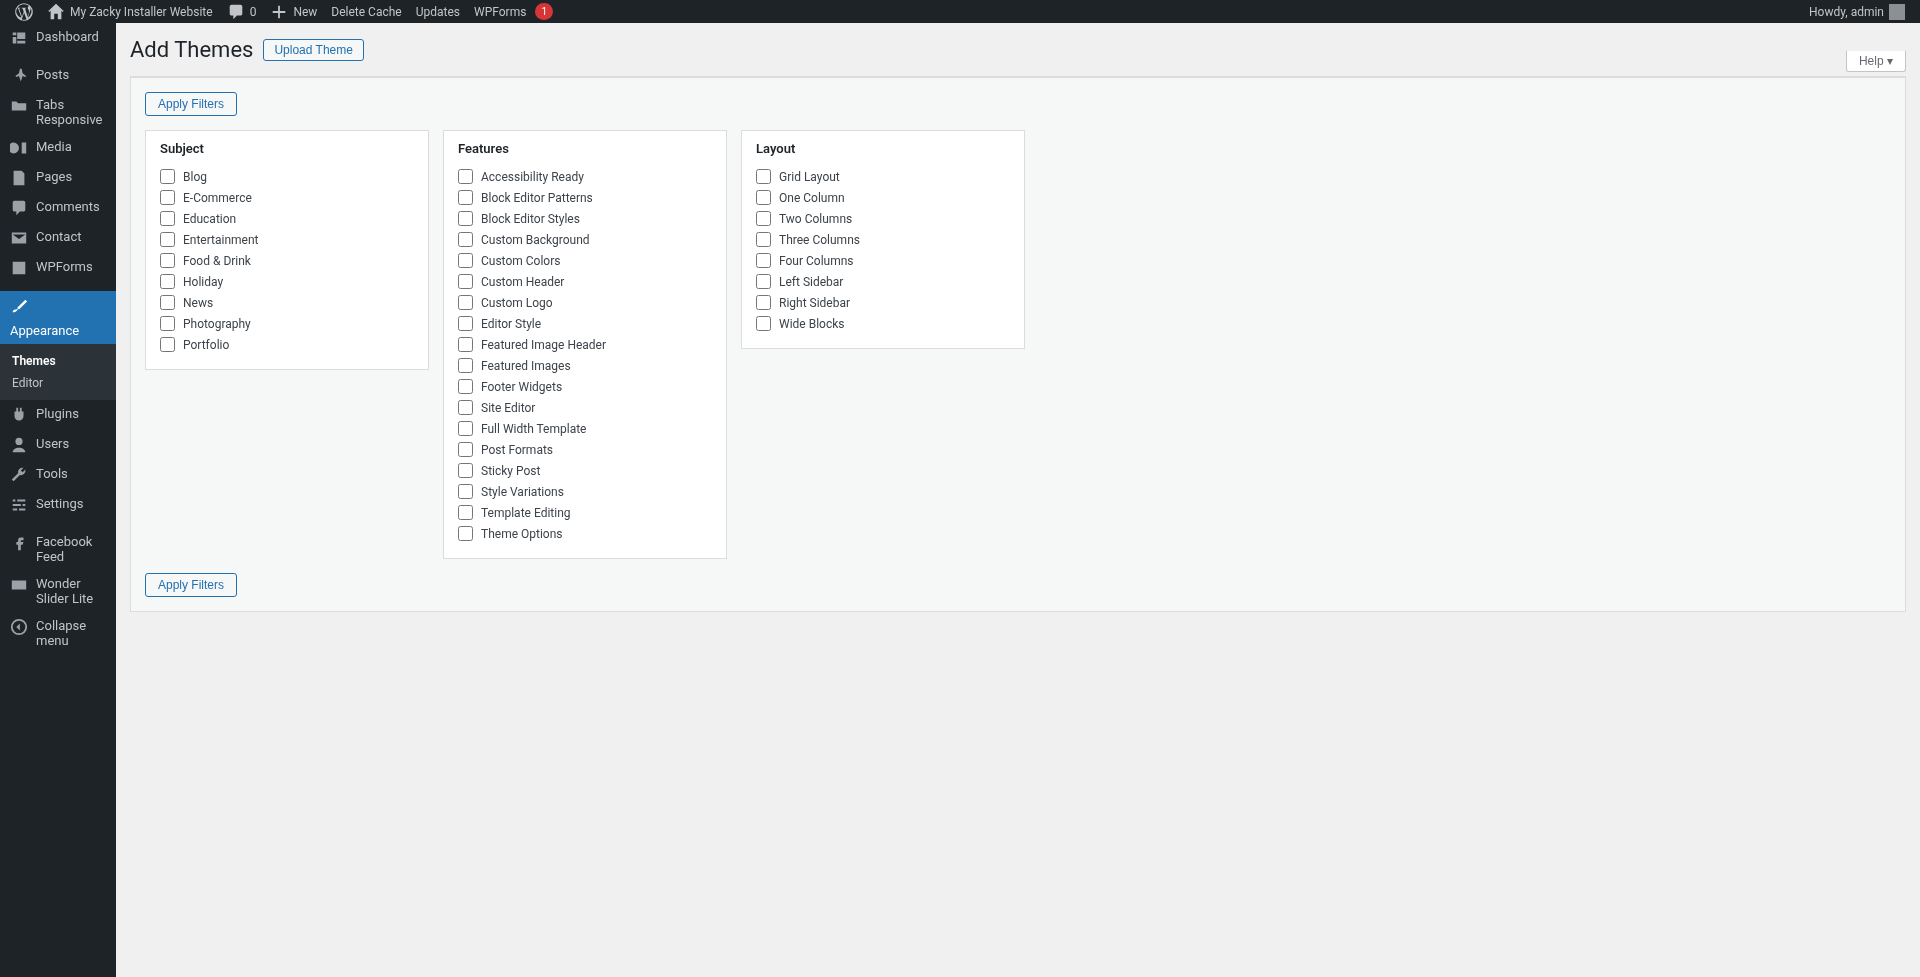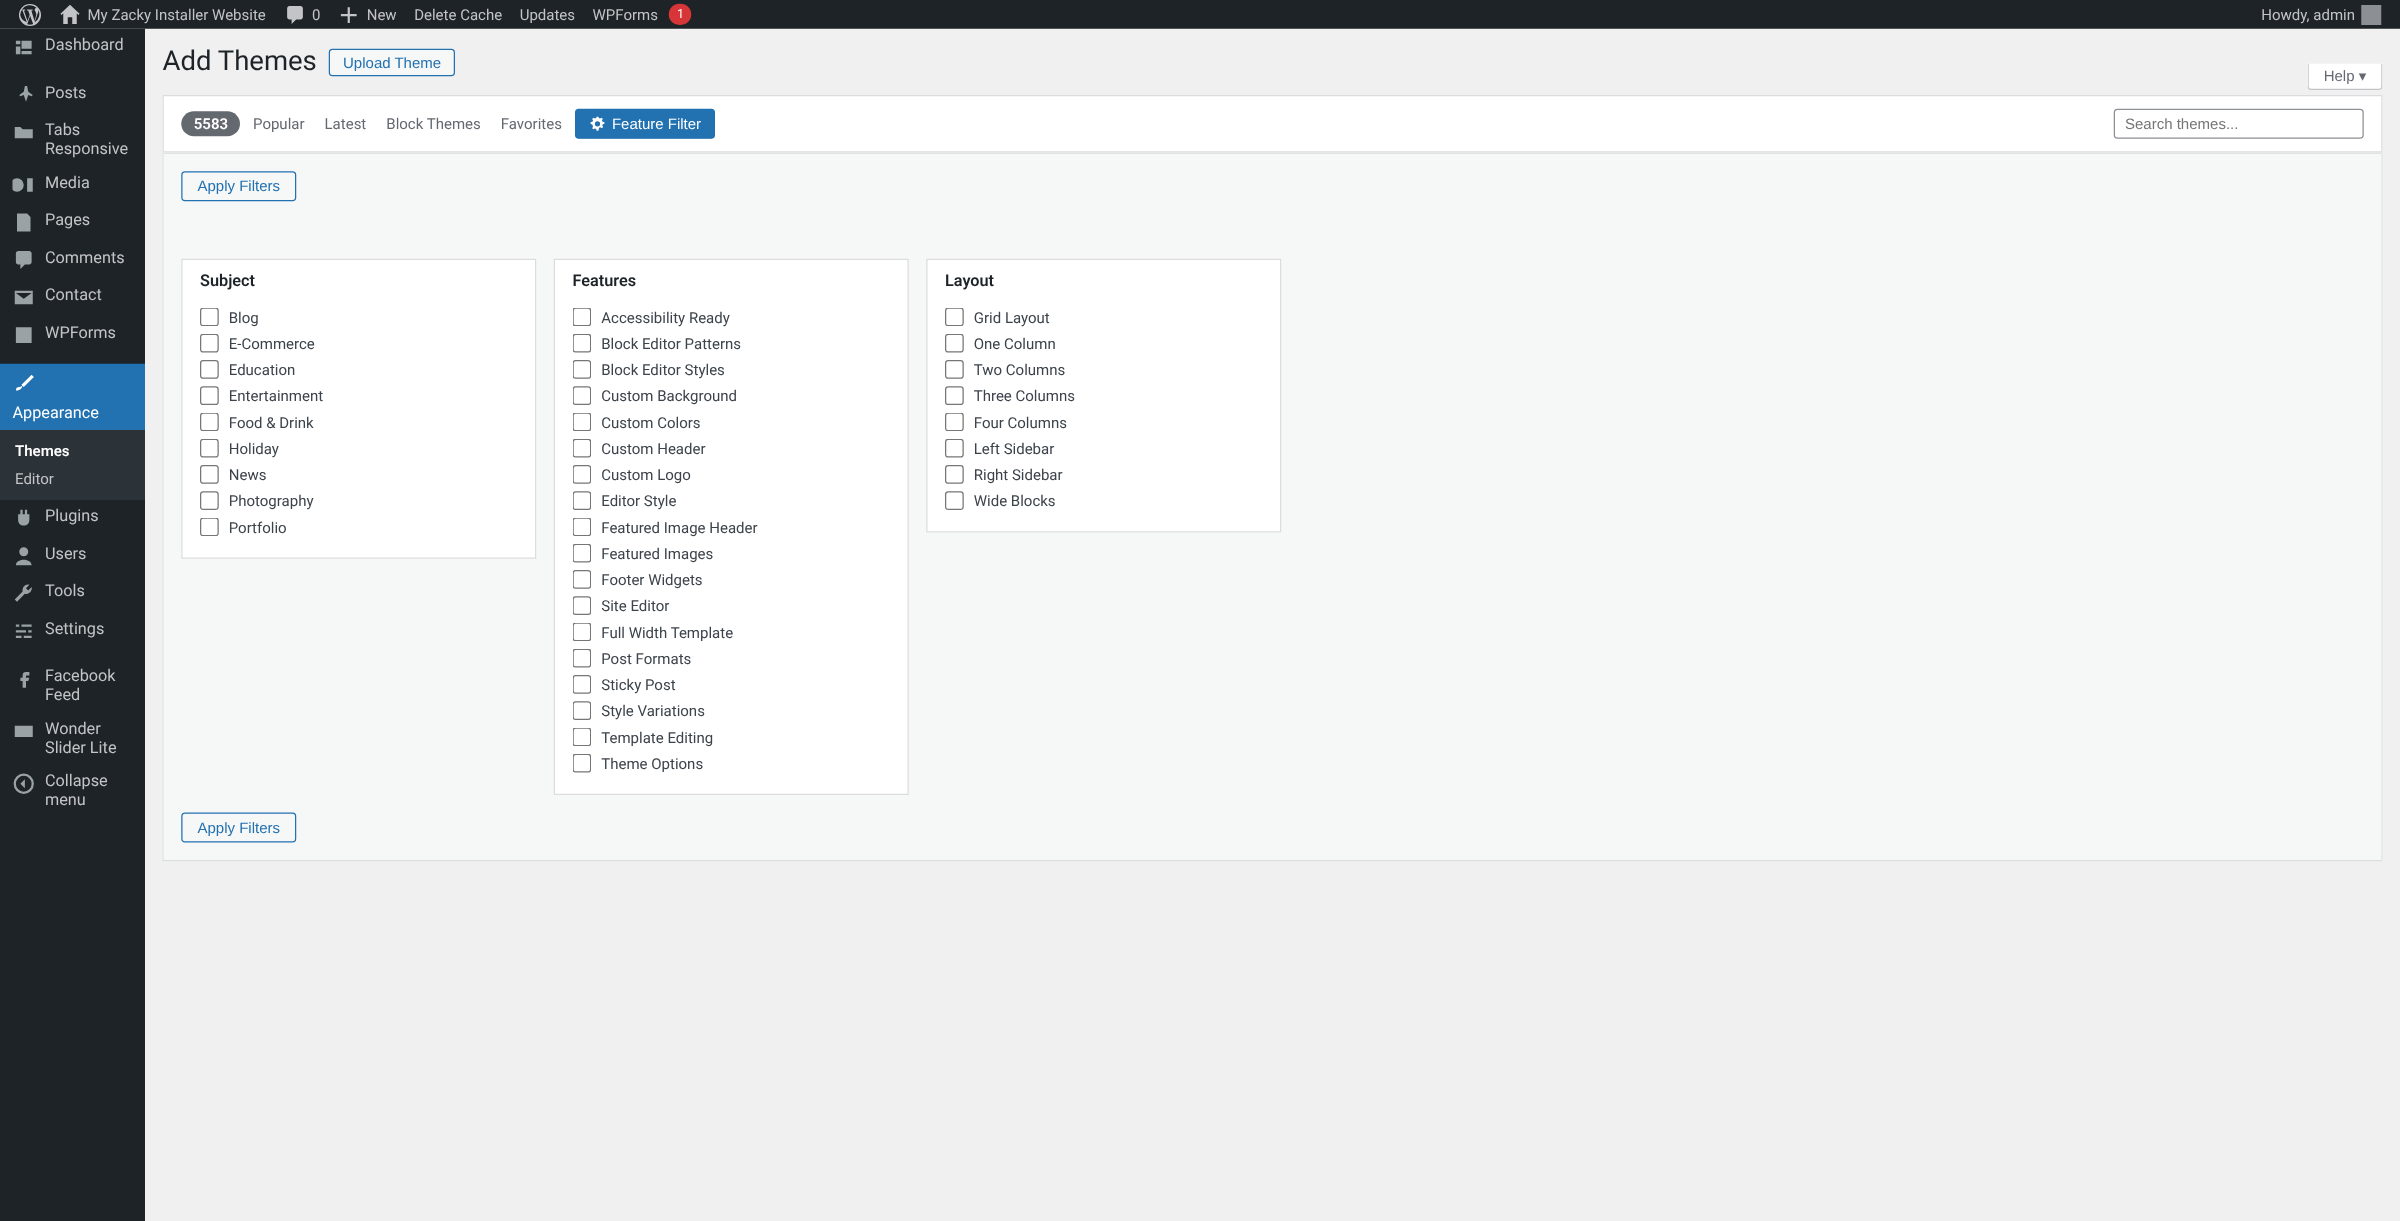--- a/index.html
+++ b/index.html
@@ -28,21 +28,21 @@
 .filter-bar { display: flex; align-items: center; gap: 10px; padding: 10px 14px; border-bottom: 1px solid #dcdcde; }
 .count-pill { background: #646970; color: #fff; padding: 3px 10px; border-radius: 30px; font-size: 12px; font-weight: 600; }
 .filter-links { display: flex; gap: 16px; }
 .filter-links a { color: #646970; font-size: 12px; text-decoration: none; cursor: pointer; }
 .feature-filter-btn { background: #2271b1; color: #fff; border: 1px solid #2271b1; padding: 4px 10px; font-size: 12px; border-radius: 3px; cursor: pointer; display: flex; align-items: center; gap: 5px; }
 .search-wrap { margin-left: auto; }
 .search-wrap input { width: 200px; padding: 4px 8px; font-size: 12px; border: 1px solid #8c8f94; border-radius: 3px; }
 .filters-area { background: #f6f7f7; border-top: 1px solid #dcdcde; padding: 14px; }
 .apply-btn { border: 1px solid #2271b1; color: #2271b1; background: #f6f7f7; padding: 4px 12px; font-size: 12px; border-radius: 3px; cursor: pointer; }
 .filter-groups { display: flex; gap: 14px; margin: 14px 0; align-items: flex-start; }
-.filter-group { background: #fff; border: 1px solid #dcdcde; padding: 10px 14px 14px; width: 284px; margin-top: 32px; }
+.filter-group { background: #fff; border: 1px solid #dcdcde; padding: 10px 14px 14px; width: 284px; }
 .filter-group h4 { font-size: 13px; font-weight: 600; margin-bottom: 10px; color: #1d2327; }
 .filter-checkbox { display: flex; align-items: center; gap: 8px; padding: 3px 0; font-size: 12px; color: #3c434a; cursor: pointer; }
 .filter-checkbox input { width: 15px; height: 15px; border: 1px solid #8c8f94; border-radius: 3px; cursor: pointer; }
 svg.wi { width: 18px; height: 18px; fill: currentColor; }
 </style>
 </head>
 <body>
 
 <div class="admin-bar">
   <div class="admin-bar-left">
@@ -229,38 +229,20 @@
   </div>
 
   <div class="content" style="position:relative;">
     <button class="help-btn"><span>Help</span> ▾</button>
     <div class="page-header">
       <h1>Add Themes</h1>
       <button class="btn-upload">Upload Theme</button>
     </div>
 
     <div class="panel">
-      <div class="filter-bar">
-        <span class="count-pill">5583</span>
-        <div class="filter-links">
-          <a>Popular</a>
-          <a>Latest</a>
-          <a>Block Themes</a>
-          <a>Favorites</a>
-        </div>
-        <button class="feature-filter-btn">
-            <svg class="wi" style="width:14px;height:14px" viewBox="0 0 20 20">
-              <path d="M10 7a3 3 0 100 6 3 3 0 000-6zm8 3l-2 .5a6 6 0 01-.6 1.4l1 1.8-1.4 1.4-1.8-1a6 6 0 01-1.4.6L11 18H9l-.5-2a6 6 0 01-1.4-.6l-1.8 1-1.4-1.4 1-1.8A6 6 0 014.3 11L2 10l.3-2 2-.3a6 6 0 01.6-1.4l-1-1.8L5.3 3l1.8 1A6 6 0 018.5 3.4L9 2h2l.5 1.4a6 6 0 011.4.6l1.8-1L16.1 4.4l-1 1.8c.3.4.5.9.6 1.4l2 .4z"></path>
-            </svg>
-            <span>Feature Filter</span>
-          </button>
-        <div class="search-wrap">
-          <input type="search" placeholder="Search themes..." style="">
-        </div>
-      </div>
 
       <div class="filters-area">
         <button class="apply-btn">Apply Filters</button>
 
         <div class="filter-groups">
           <div class="filter-group">
             <h4>Subject</h4>
             <div>
                 <label class="filter-checkbox">
                   <input type="checkbox" style="">

